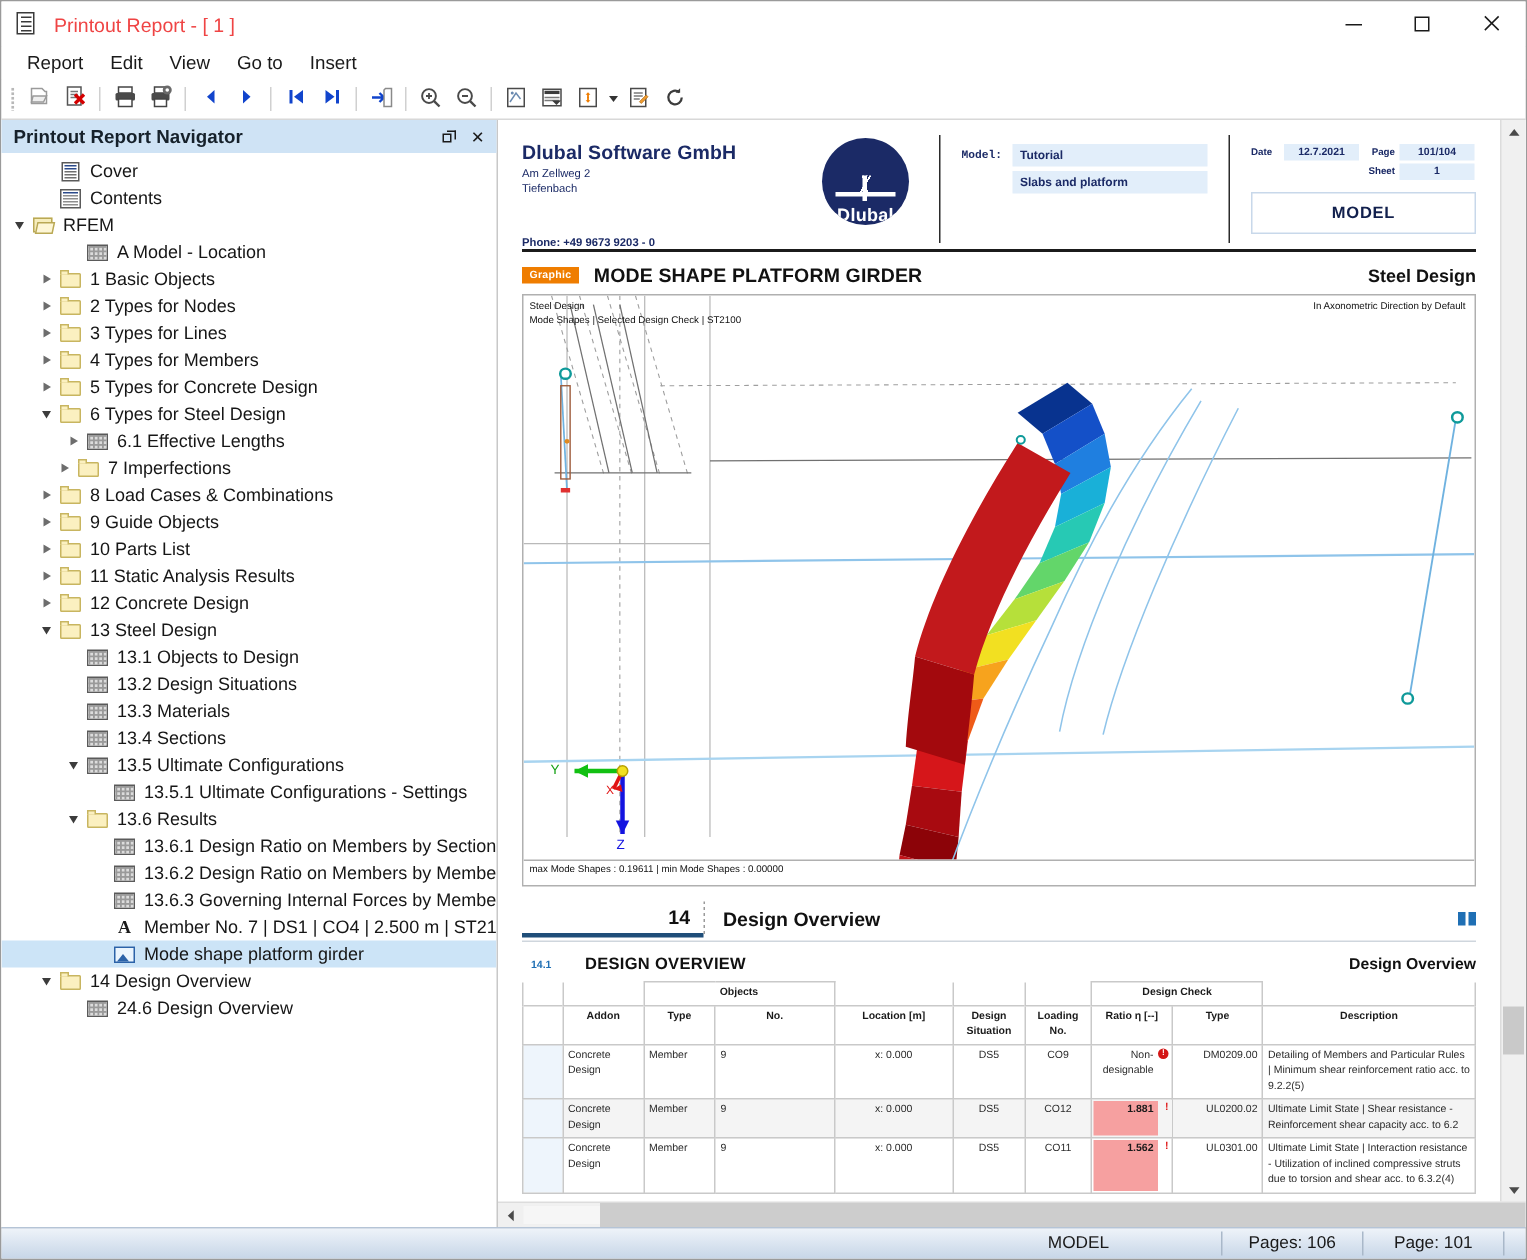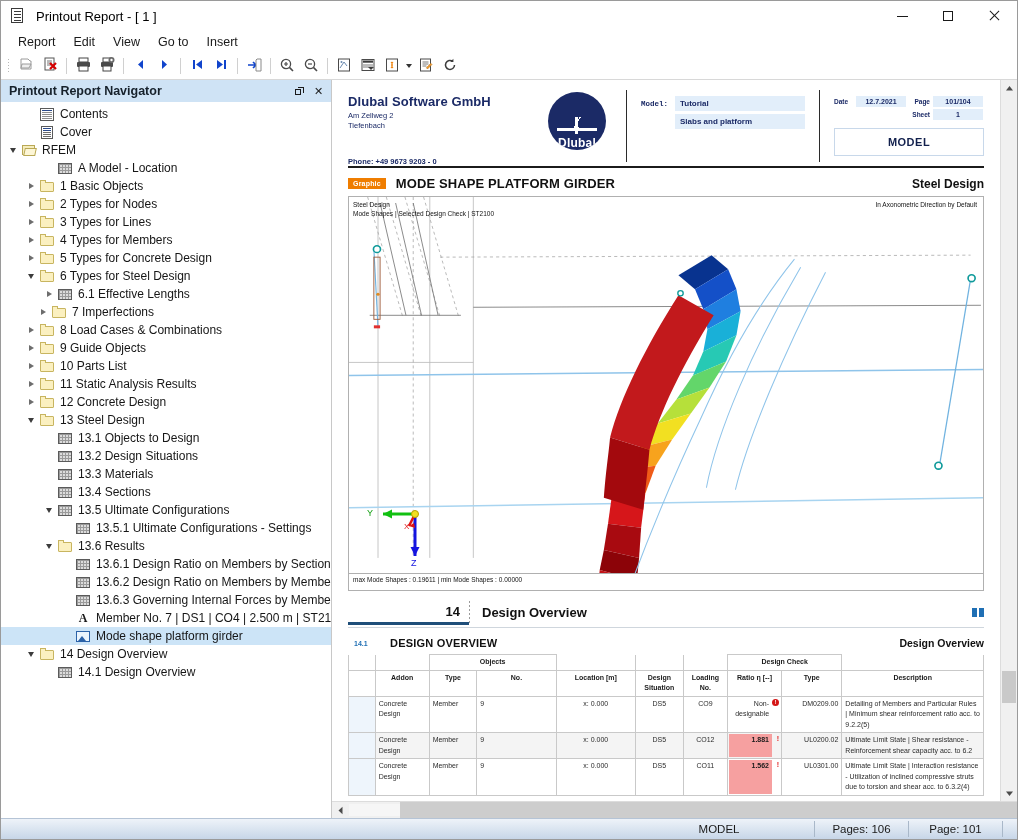--- a/index.html
+++ b/index.html
@@ -42,21 +42,21 @@
   }
   .doc-glyph:before {
     content: "";
     position: absolute; left: 2px; top: 2px;
     width: 7px; height: 1px;
     background: #3a3a3a;
     box-shadow: 0 3px 0 #3a3a3a, 0 6px 0 #3a3a3a, 0 9px 0 #3a3a3a;
   }
   .titlebar .title-text {
     font-size: 13px;
-    color: #000000;
+    color: #ef4444;
   }
   .win-controls {
     margin-left: auto;
     display: flex;
     height: 30px;
   }
   .win-btn {
     width: 46px; height: 30px;
     display: flex; align-items: center; justify-content: center;
     font-size: 13px;
@@ -664,28 +664,28 @@
               <span class="pin-glyph"></span>
             </div>
           <div class="nav-hdr-btn">
               <span>✕</span>
             </div>
         </div>
       </div>
       <div class="tree" id="tree-container">
           <div class="tree-row" style="padding-left: 22px;">
             <span class="twisty"></span>
+            <span class="ic ic-doc"></span>
+            <span class="tree-label">Cover</span>
+          </div>
+          <div class="tree-row" style="padding-left: 22px;">
+            <span class="twisty"></span>
             <span class="ic ic-contents"></span>
             <span class="tree-label">Contents</span>
           </div>
-          <div class="tree-row" style="padding-left: 22px;">
-            <span class="twisty"></span>
-            <span class="ic ic-doc"></span>
-            <span class="tree-label">Cover</span>
-          </div>
           <div class="tree-row" style="padding-left: 4px;">
             <span class="twisty">
               <i class="tw-down"></i>
             </span>
             <span class="ic ic-folder-open"></span>
             <span class="tree-label">RFEM</span>
           </div>
           <div class="tree-row" style="padding-left: 40px;">
             <span class="twisty"></span>
             <span class="ic ic-table"></span>
@@ -856,21 +856,21 @@
           <div class="tree-row" style="padding-left: 22px;">
             <span class="twisty">
               <i class="tw-down"></i>
             </span>
             <span class="ic ic-folder"></span>
             <span class="tree-label">14 Design Overview</span>
           </div>
           <div class="tree-row" style="padding-left: 40px;">
             <span class="twisty"></span>
             <span class="ic ic-table"></span>
-            <span class="tree-label">14.1 Design Overview</span>
+            <span class="tree-label">24.6 Design Overview</span>
           </div>
         </div>
     </div>
 
     <div class="viewer">
       <div class="page-scroll">
 
         <div class="page">
 
           <div class="letterhead">

